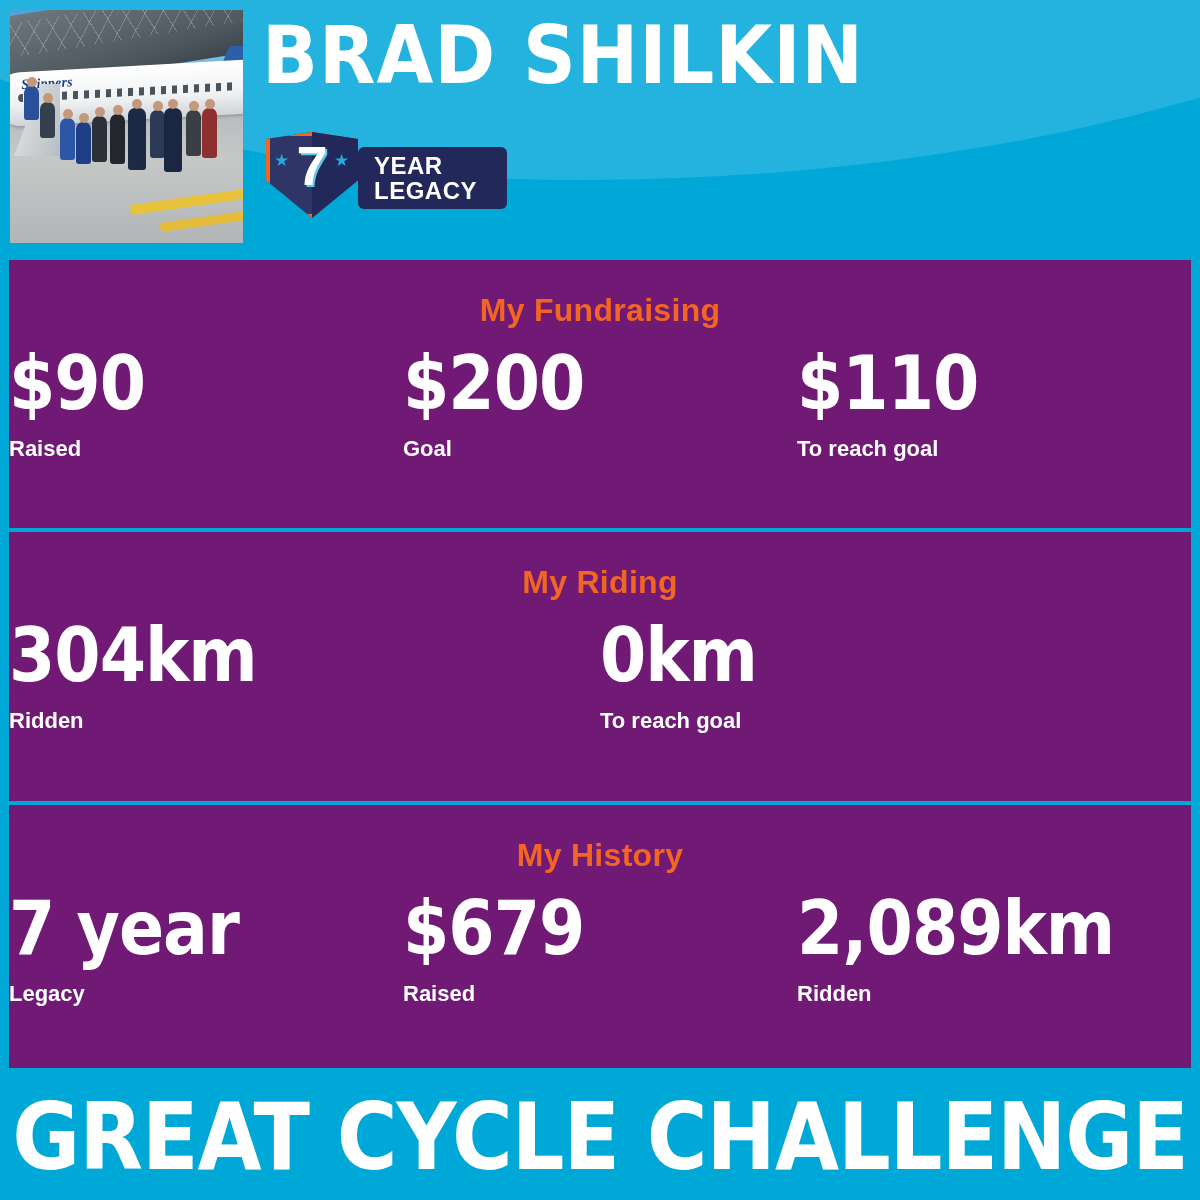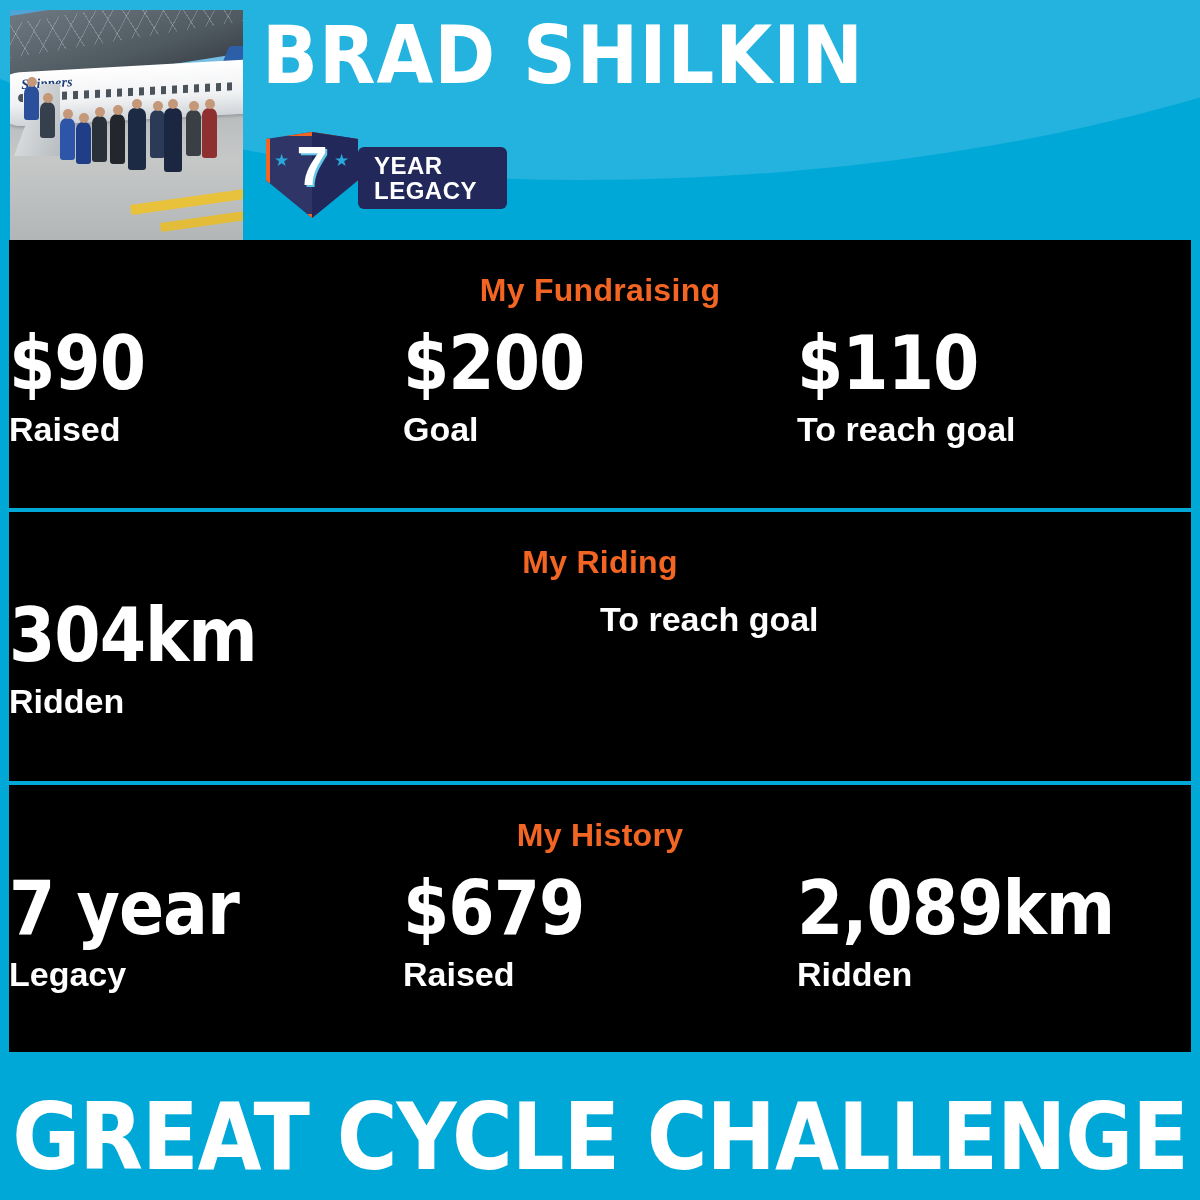--- a/index.html
+++ b/index.html
@@ -212,24 +212,24 @@
     font-size: 17px;
     line-height: 17px;
   }
   .star-l { left: 12px; top: 22px; }
   .star-r { left: 72px; top: 22px; }
 
   
   .panel {
     position: absolute;
     left: 9px;
-    top: 240px;
+    top: 260px;
     width: 1182px;
     height: 812px;
-    background: #000000;
+    background: #701a75;
     box-sizing: border-box;
   }
   .divider {
     position: absolute;
     left: 0;
     width: 1182px;
     height: 4px;
     background: #00A8D8;
   }
   .divider-1 { top: 268px; }
@@ -268,21 +268,21 @@
   .stat-value {
     font-family: "Liberation Sans Narrow", "DejaVu Sans Condensed", "Liberation Sans", sans-serif;
     font-size: 74px;
     font-weight: bold;
     color: #ffffff;
     line-height: 82px;
     letter-spacing: -1px;
     white-space: nowrap;
   }
   .stat-label {
-    font-size: 34px;
+    font-size: 22px;
     font-weight: bold;
     color: #ffffff;
     line-height: 34px;
     margin-top: 8px;
     white-space: nowrap;
   }
 
   
   .footer {
     position: absolute;
@@ -408,20 +408,21 @@
     <div class="divider divider-1"></div>
 
     <div class="section sec-2">
       <div class="sec-title">My Riding</div>
       <div class="stats">
         <div class="stat">
           <div class="stat-value">304km</div>
           <div class="stat-label">Ridden</div>
         </div>
         <div class="stat">
+          <div class="stat-value">0km</div>
           <div class="stat-label">To reach goal</div>
         </div>
       </div>
     </div>
 
     <div class="divider divider-2"></div>
 
     <div class="section sec-3">
       <div class="sec-title">My History</div>
       <div class="stats">

